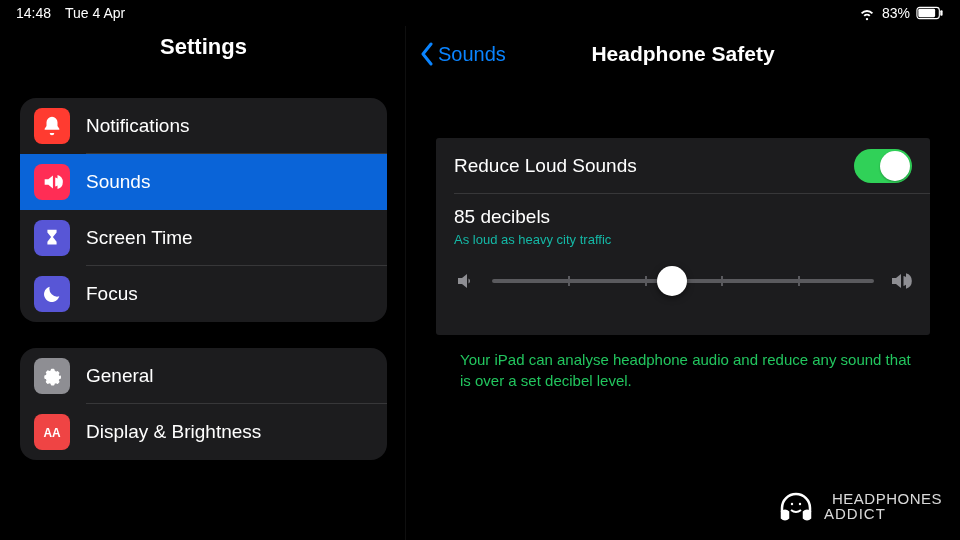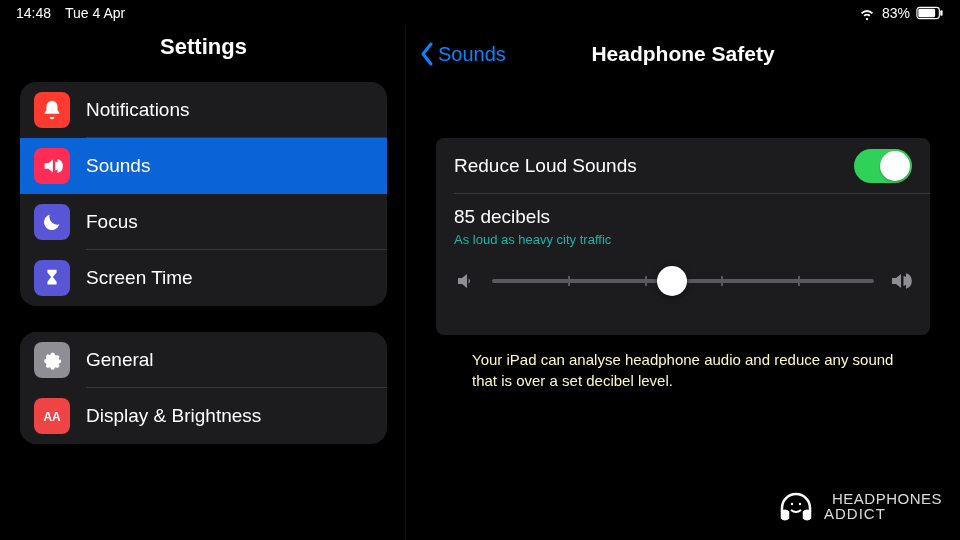--- a/index.html
+++ b/index.html
@@ -45,21 +45,21 @@
     display: flex;
     align-items: center;
     height: 56px;
     padding: 0 14px;
     gap: 16px;
     position: relative;
   }
   .sidebar-item.selected {
     background: #0a64d8;
   }
-  .group .sidebar-item:first-child { border-top-left-radius: 16px; border-top-right-radius: 16px; }
+  .group .sidebar-item:first-child { border-top-left-radius: 16px; border-top-right-radius: 16px; margin-top: 16px; }
   .group .sidebar-item:last-child { border-bottom-left-radius: 16px; border-bottom-right-radius: 16px; }
   .sidebar-item:not(:last-child)::after {
     content: "";
     position: absolute;
     left: 66px; right: 0; bottom: 0;
     height: 1px;
     background: rgba(255,255,255,0.12);
   }
   .sidebar-item.selected::after { display: none; }
   .app-icon {
@@ -95,21 +95,21 @@
     position: absolute;
     left: 0; right: 0;
     text-align: center;
     font-size: 21px;
     font-weight: 600;
     pointer-events: none;
   }
   .panel {
     margin: 56px 16px 0 16px;
     background: #1c1c1e;
-    border-radius: 8px;
+    border-radius: 3px;
     padding: 0 18px;
   }
   .row {
     display: flex;
     align-items: center;
     justify-content: space-between;
     height: 56px;
     position: relative;
   }
   .row-label { font-size: 19px; }
@@ -162,23 +162,23 @@
   .slider .thumb {
     position: absolute;
     width: 30px; height: 30px;
     background: #fff;
     border-radius: 50%;
     top: 50%;
     transform: translate(-50%, -50%);
     box-shadow: 0 2px 6px rgba(0,0,0,0.5);
   }
   .footer-note {
-    margin: 14px 34px 0 52px;
+    margin: 14px 34px 0 40px;
     font-size: 15px;
-    color: #fef9c3;
+    color: #22c55e;
     line-height: 1.4;
   }
   .watermark {
     position: absolute;
     right: 18px; bottom: 14px;
     display: flex;
     align-items: center;
     gap: 8px;
     color: rgba(255,255,255,0.85);
   }
@@ -231,32 +231,32 @@
           <div class="app-icon" style="background: rgb(255, 45, 85);">
             <svg viewBox="0 0 24 24" fill="#fff">
               <path d="M4 9v6h4l5 4V5L8 9H4Zm11.5-1.9v9.8a5 5 0 0 0 0-9.8ZM18 4.3v15.4a8 8 0 0 0 0-15.4Z"></path>
             </svg>
           </div>
           <span class="sidebar-label">Sounds</span>
         </div>
         <div class="sidebar-item">
           <div class="app-icon" style="background: rgb(88, 86, 214);">
             <svg viewBox="0 0 24 24" fill="#fff">
+              <path d="M7 3h10v3l-4 5 4 5v3H7v-3l4-5-4-5V3Z"></path>
+            </svg>
+          </div>
+          <span class="sidebar-label">Screen Time</span>
+        </div>
+        <div class="sidebar-item">
+          <div class="app-icon" style="background: rgb(88, 86, 214);">
+            <svg viewBox="0 0 24 24" fill="#fff">
               <path d="M20 14.5A8.5 8.5 0 0 1 9.5 4 8.5 8.5 0 1 0 20 14.5Z"></path>
             </svg>
           </div>
           <span class="sidebar-label">Focus</span>
-        </div>
-        <div class="sidebar-item">
-          <div class="app-icon" style="background: rgb(88, 86, 214);">
-            <svg viewBox="0 0 24 24" fill="#fff">
-              <path d="M7 3h10v3l-4 5 4 5v3H7v-3l4-5-4-5V3Z"></path>
-            </svg>
-          </div>
-          <span class="sidebar-label">Screen Time</span>
         </div>
       </div>
     <div class="group" id="group2">
         <div class="sidebar-item">
           <div class="app-icon" style="background: rgb(142, 142, 147);">
             <svg viewBox="0 0 24 24" fill="#fff">
               <path d="M12 8a4 4 0 1 0 0 8 4 4 0 0 0 0-8Zm9 4-1-.2a8 8 0 0 0-.6-1.5l.6-.9a1 1 0 0 0-.1-1.2l-1.4-1.4a1 1 0 0 0-1.2-.1l-.9.6A8 8 0 0 0 14.9 6l-.2-1a1 1 0 0 0-1-.8h-2a1 1 0 0 0-1 .8l-.2 1a8 8 0 0 0-1.5.6l-.9-.6a1 1 0 0 0-1.2.1L5.5 7.5a1 1 0 0 0-.1 1.2l.6.9A8 8 0 0 0 5.4 11l-1 .2a1 1 0 0 0-.8 1v2a1 1 0 0 0 .8 1l1 .2c.1.5.3 1 .6 1.5l-.6.9a1 1 0 0 0 .1 1.2l1.4 1.4a1 1 0 0 0 1.2.1l.9-.6c.5.3 1 .5 1.5.6l.2 1a1 1 0 0 0 1 .8h2a1 1 0 0 0 1-.8l.2-1c.5-.1 1-.3 1.5-.6l.9.6a1 1 0 0 0 1.2-.1l1.4-1.4a1 1 0 0 0 .1-1.2l-.6-.9c.3-.5.5-1 .6-1.5l1-.2a1 1 0 0 0 .8-1v-2a1 1 0 0 0-.8-1Z"></path>
             </svg>
           </div>
           <span class="sidebar-label">General</span>

